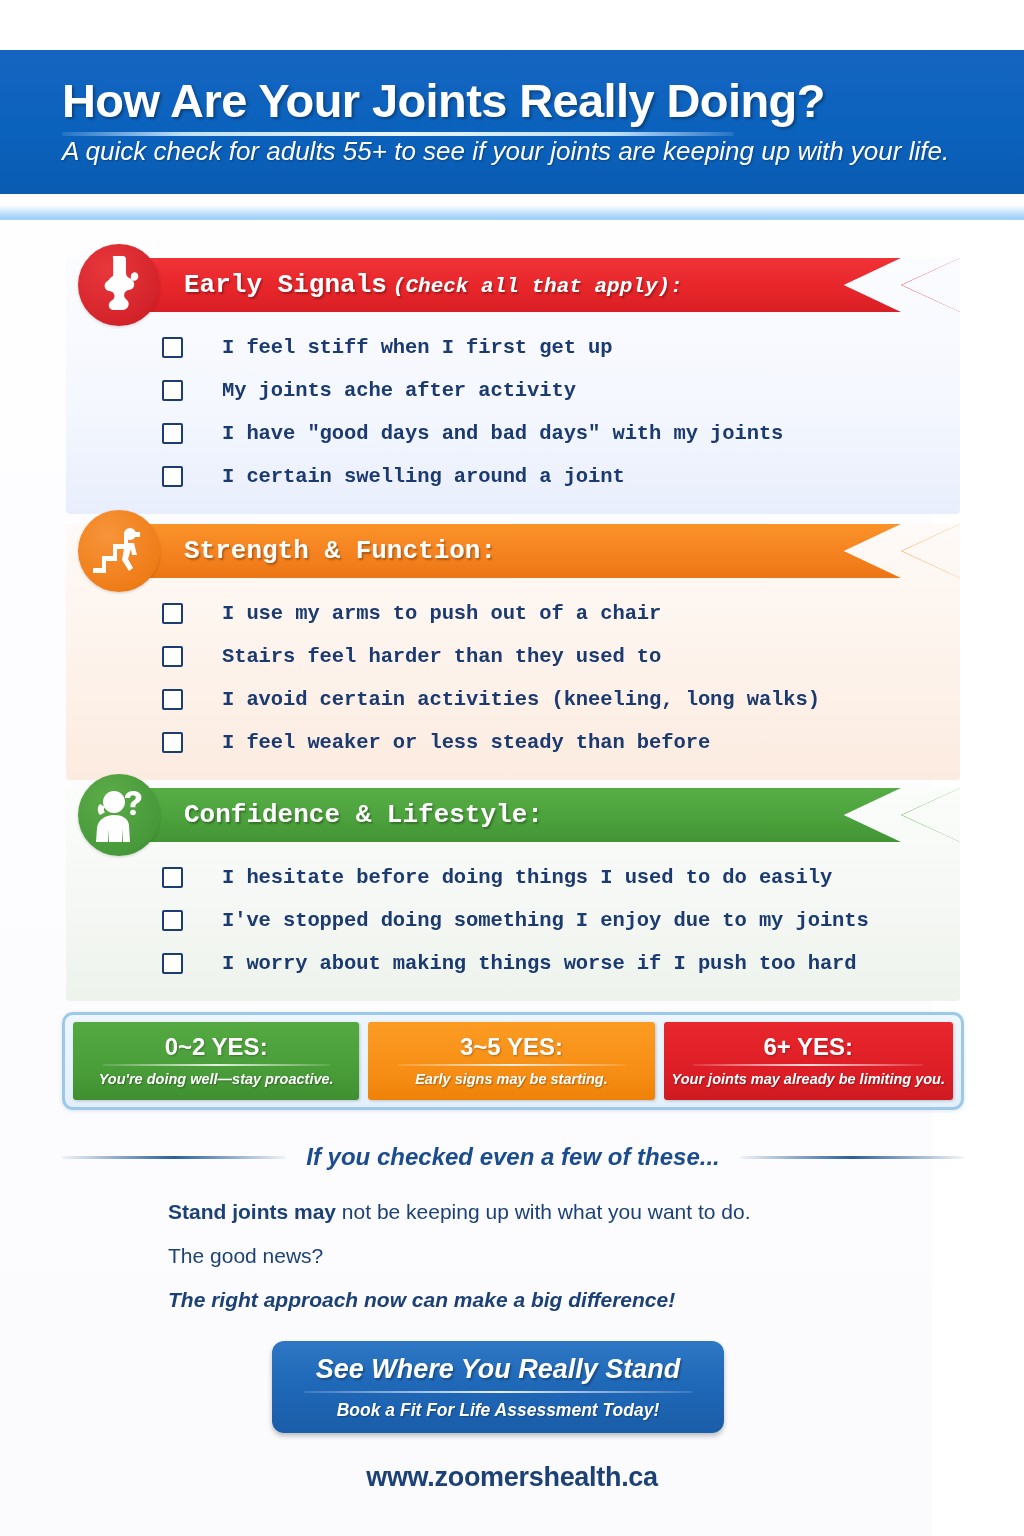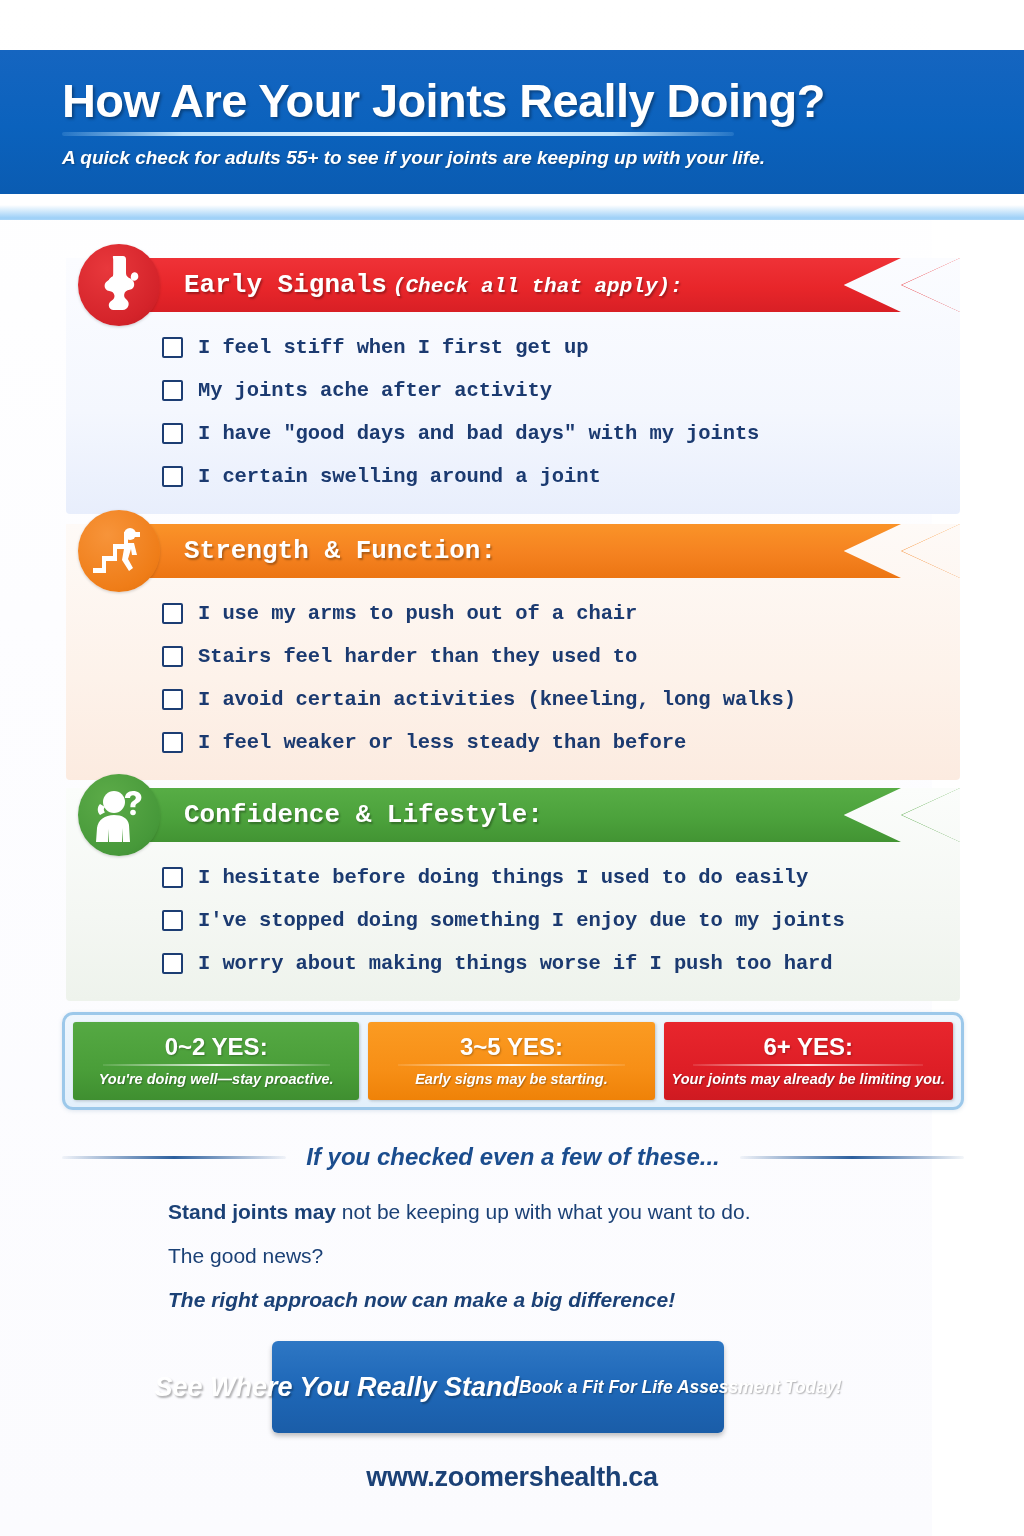--- a/index.html
+++ b/index.html
@@ -65,24 +65,24 @@
     white-space: nowrap;
   }
   .h-rule {
     margin-top: 5px;
     width: 672px;
     height: 4px;
     border-radius: 3px;
     background: linear-gradient(90deg, rgba(160,214,250,0.15) 0%, #bfe2fb 18%, #e9f6ff 50%, #bfe2fb 82%, rgba(160,214,250,0.15) 100%);
   }
   .h-sub {
-    margin-top: 11px;
-    font-size: 19px;
-    font-style: italic;
-    font-weight: bold;
+    margin-top: 0;
+    font-size: 26px;
+    font-style: italic;
+    font-weight: normal;
     color: #ffffff;
     text-shadow: 1px 1px 2px rgba(0,0,0,0.3);
     white-space: nowrap;
   }
 
   
   .section { position: absolute; left: 66px; width: 894px; }
 
   .sec-body {
     position: relative;
@@ -165,20 +165,21 @@
     border-radius: 2px;
     flex: 0 0 auto;
     margin-right: 15px;
   }
   .clabel {
     font-size: 20.5px;
     font-weight: bold;
     color: #1b3a70;
     white-space: nowrap;
     letter-spacing: -0.1px;
+    margin-left: 24px;
   }
 
   
   .scorebar {
     position: absolute;
     left: 62px;
     top: 1012px;
     width: 902px;
     height: 98px;
     background: linear-gradient(180deg, #eef6fd 0%, #e3f0fb 100%);
@@ -268,24 +269,24 @@
   .cb-line.it { font-style: italic; font-weight: bold; }
 
   
   .cta {
     position: absolute;
     top: 1341px;
     left: 272px;
     width: 452px;
     height: 92px;
     background: linear-gradient(180deg, #2e77c4 0%, #1f68b8 48%, #1a5da8 100%);
-    border-radius: 6px;
+    border-radius: 12px;
     box-shadow: 0 3px 5px rgba(0,0,0,0.25);
     display: flex;
-    flex-direction: row;
+    flex-direction: column;
     align-items: center;
     justify-content: center;
   }
   .cta-title {
     color: #ffffff;
     font-size: 27px;
     font-weight: bold;
     font-style: italic;
     text-shadow: 1.5px 1.5px 2px rgba(0,0,0,0.3);
     white-space: nowrap;

